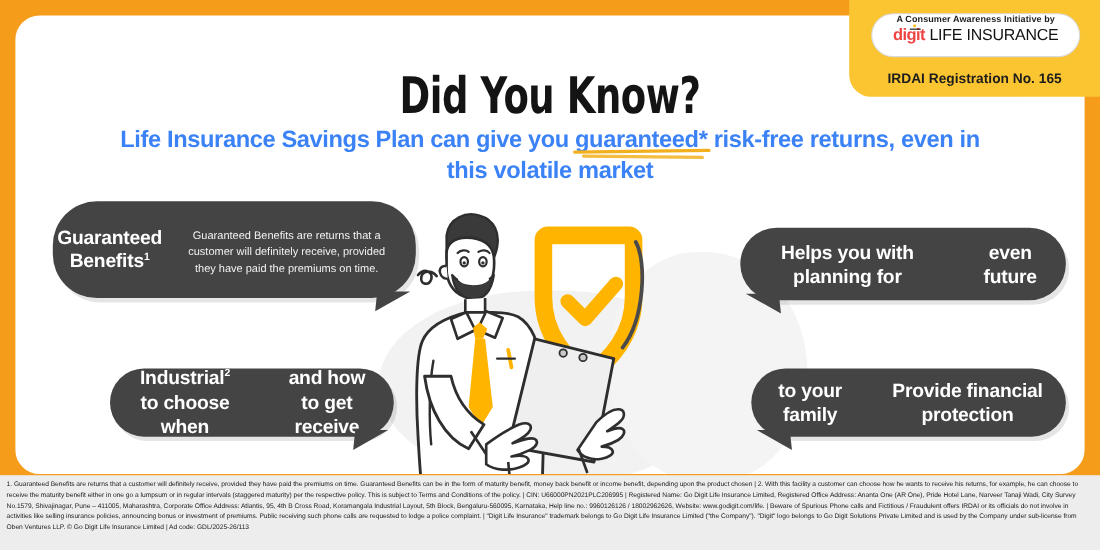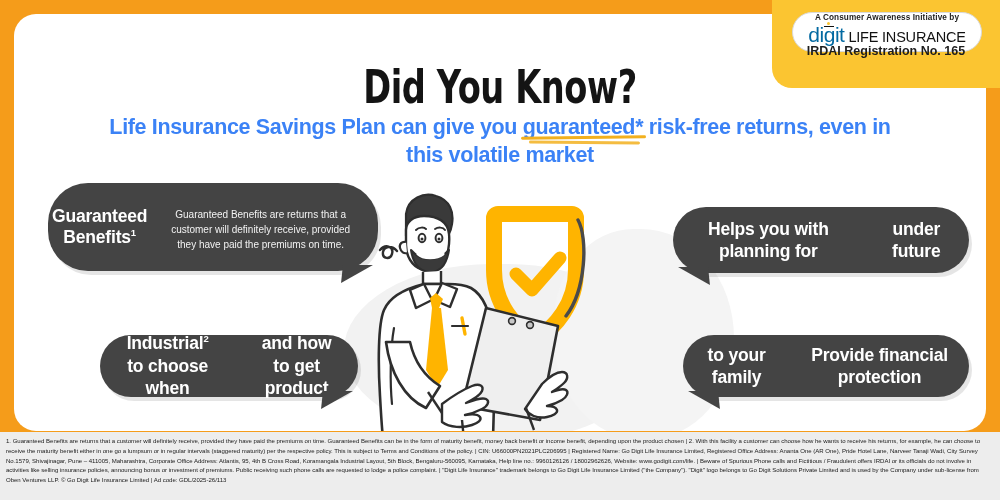--- a/index.html
+++ b/index.html
@@ -58,35 +58,35 @@
   }
   .badge-kicker {
     font-size: 8.2px; color: #1d1d1d; letter-spacing: .1px;
     font-weight: 600; white-space: nowrap;
   }
   .badge-logo-row {
     display: flex; align-items: baseline; gap: 4px; margin-top: 1px;
   }
   .digit-word {
     position: relative;
-    font-size: 21px; font-weight: 400; color: #0369a1; letter-spacing: -0.5px;
+    font-size: 15px; font-weight: 700; color: #ef4444; letter-spacing: -0.5px;
   }
   .digit-dot {
     position: absolute; left: 18.5px; top: -1px;
     width: 3.2px; height: 3.2px; border-radius: 50%; background: #FBC531;
   }
   .digit-bar {
     position: absolute; left: 15.5px; top: 2.5px;
     width: 10px; height: 1.6px; background: #111;
   }
   .li-word {
     font-size: 14.5px; font-weight: 400; color: #111; letter-spacing: -0.2px;
   }
   .badge-irdai {
-    position: absolute; left: 0; top: 44px; width: 228px;
+    position: absolute; left: 0; top: 64px; width: 228px;
     text-align: center;
     font-size: 12.5px; font-weight: 600; color: #1d1d1d;
   }
 
   
   .headline {
     position: absolute; left: 0; top: 46px; width: 972px;
     text-align: center;
     font-family: "DejaVu Sans", sans-serif;
     font-size: 41px; font-weight: 700; color: #141414;
@@ -240,27 +240,27 @@
     </div>
 
     <div class="bubble" id="bubble-guaranteed">
       <div class="btitle"><span>Guaranteed Benefits</span><span class="bsup">1</span></div>
       <div class="bbody">Guaranteed Benefits are returns that a customer will definitely receive, provided they have paid the premiums on time.</div>
       <span class="tail tail-br"></span>
     </div>
 
     <div class="bubble" id="bubble-planning">
       <div class="bline">Helps you with planning for</div>
-      <div class="bline">under future</div>
+      <div class="bline">even future</div>
       <span class="tail tail-bl"></span>
     </div>
 
     <div class="bubble" id="bubble-flex">
       <div class="bline"><span>Industrial</span><span class="bsup">2</span><span> to choose when</span></div>
-      <div class="bline">and how to get product</div>
+      <div class="bline">and how to get receive</div>
       <span class="tail tail-br"></span>
     </div>
 
     <div class="bubble" id="bubble-protect">
       <div class="bline">to your family</div>
       <div class="bline">Provide financial protection</div>
       <span class="tail tail-bl"></span>
     </div>
 
   </div>

